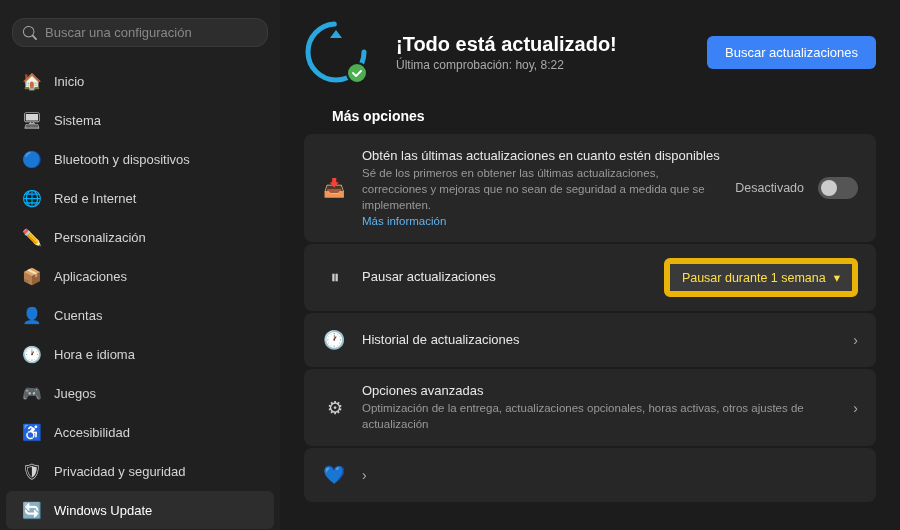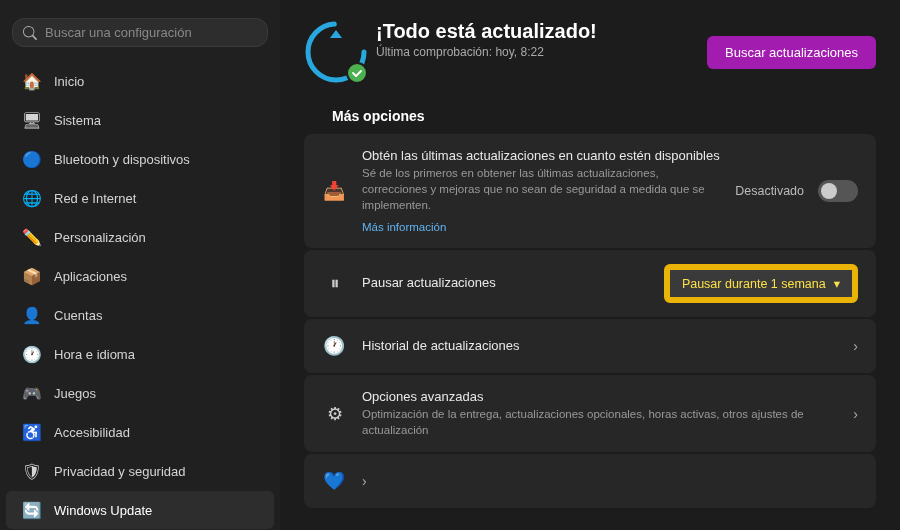--- a/index.html
+++ b/index.html
@@ -87,22 +87,22 @@
     
     .status-header {
       display: flex;
       align-items: center;
       justify-content: space-between;
       margin-bottom: 24px;
     }
 
     .status-left {
       display: flex;
-      align-items: flex-start;
-      gap: 8px;
+      align-items: center;
+      gap: 28px;
     }
 
     .update-icon-wrapper {
       position: relative;
       width: 64px;
       height: 64px;
     }
 
     .update-circle-icon {
       width: 64px;
@@ -129,21 +129,21 @@
       color: #ffffff;
     }
 
     .status-text p {
       font-size: 12px;
       color: #aaaaaa;
       margin-top: 2px;
     }
 
     .btn-check-updates {
-      background: #a21caf;
+      background: #3b82f6;
       color: #fff;
       border: none;
       border-radius: 6px;
       padding: 9px 18px;
       font-size: 13px;
       font-weight: 500;
       cursor: pointer;
       white-space: nowrap;
     }
 
@@ -197,21 +197,21 @@
       font-size: 11.5px;
       color: #999;
       line-height: 1.4;
     }
 
     .option-body .opt-link {
       font-size: 11.5px;
       color: #60b3f0;
       text-decoration: none;
       display: inline-block;
-      margin-top: 8px;
+      margin-top: 2px;
     }
 
     .option-right {
       display: flex;
       align-items: center;
       gap: 14px;
       flex-shrink: 0;
     }
 
     .option-right .label-text {

